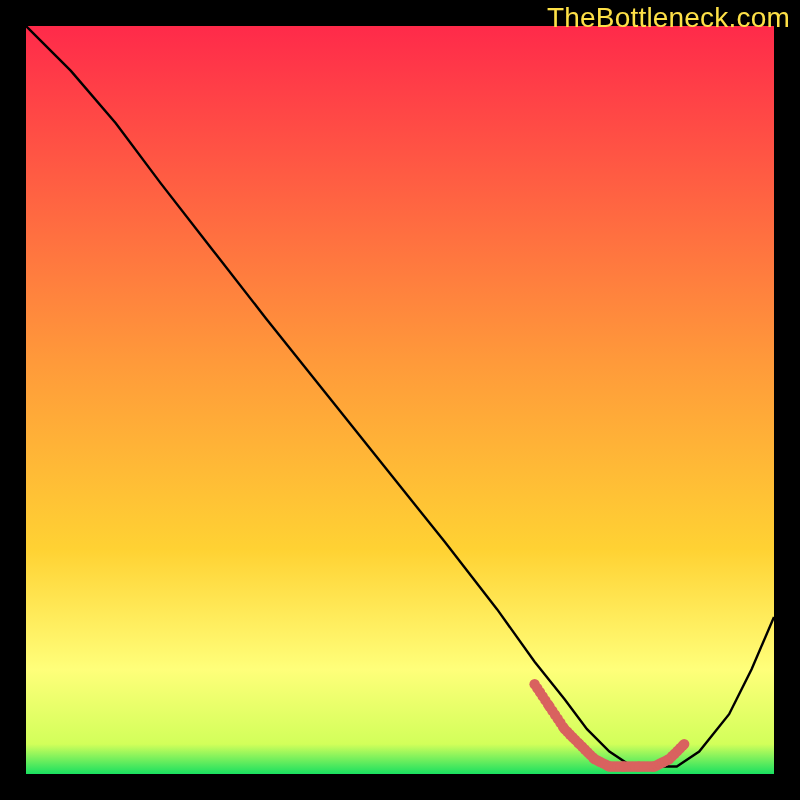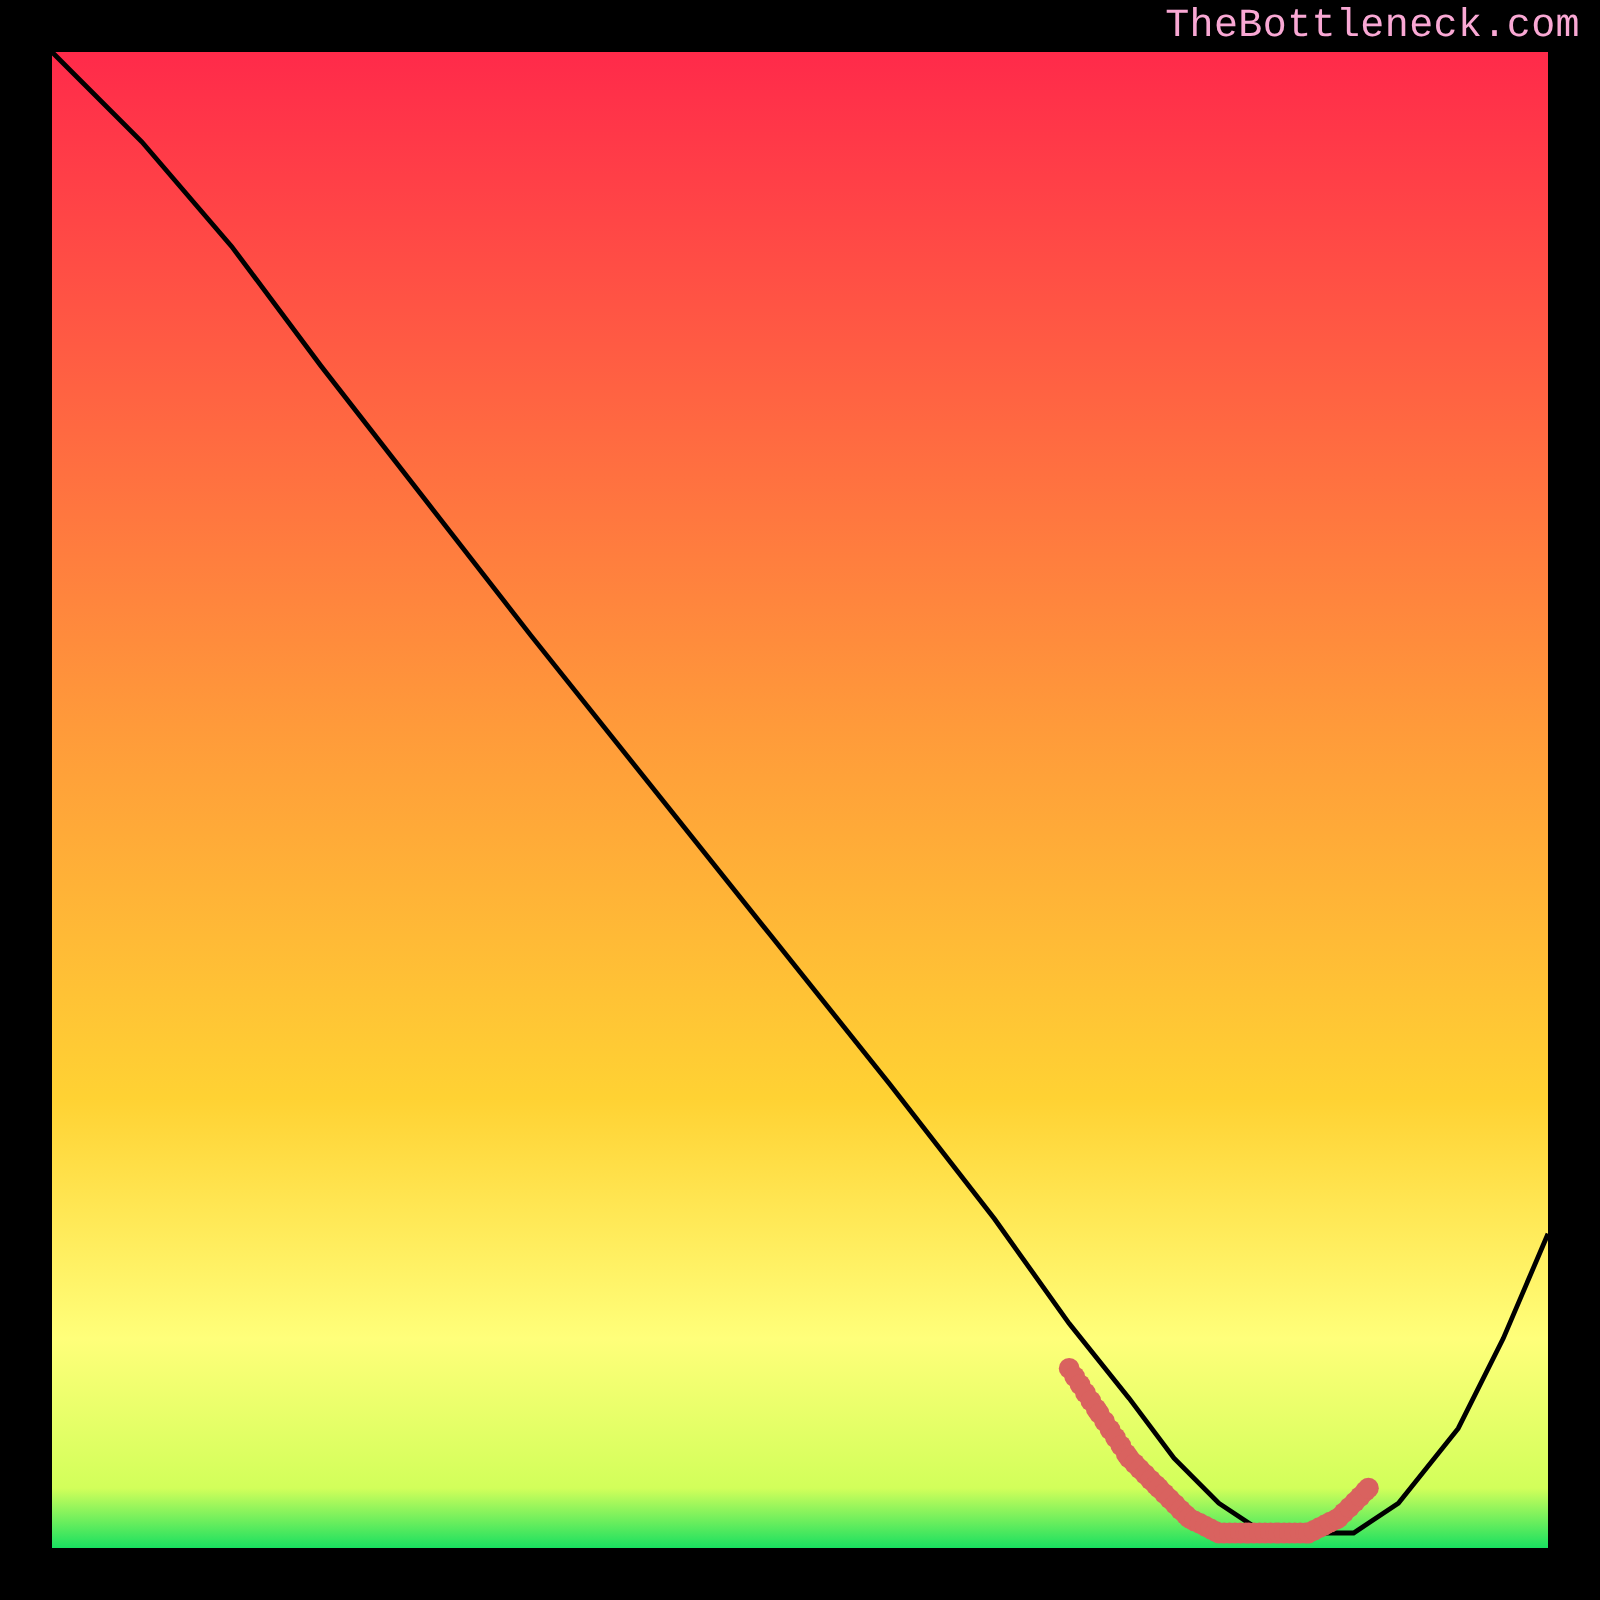--- a/index.html
+++ b/index.html
@@ -14,26 +14,25 @@
   .frame {
     position: relative;
     width: 800px;
     height: 800px;
     background: #000;
   }
   .watermark {
     position: absolute;
     top: 2px;
     right: 10px;
-    color: #f9a8d4;
-    font-size: 20px;
+    color: #fde047;
+    font-size: 28px;
     font-weight: 500;
     letter-spacing: 0.2px;
     z-index: 10;
-    font-family: Liberation Mono, monospace;
   }
   .plot-wrap {
     position: absolute;
     left: 26px;
     top: 26px;
     width: 748px;
     height: 748px;
   }
   svg {
     display: block;

